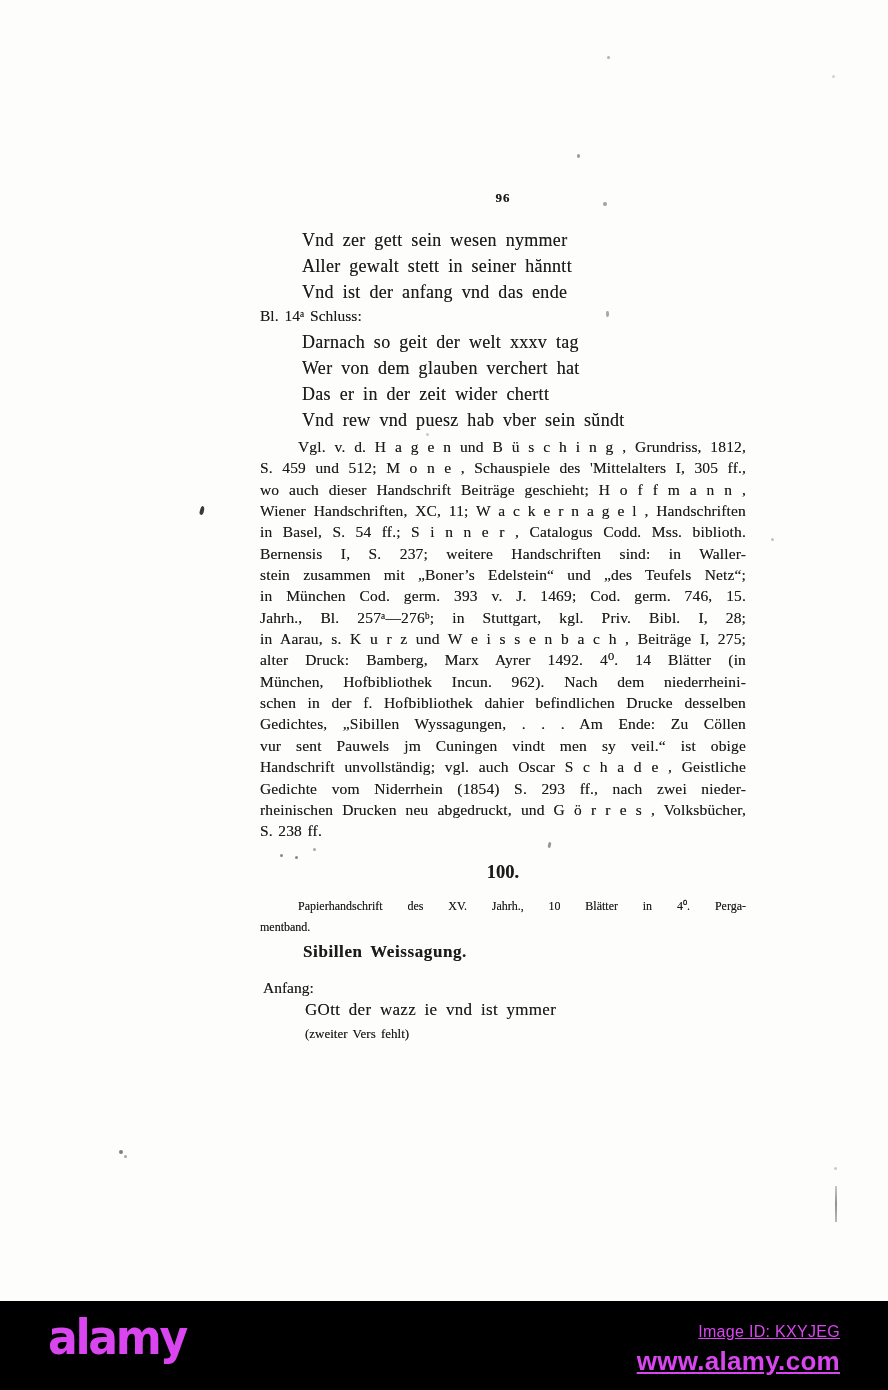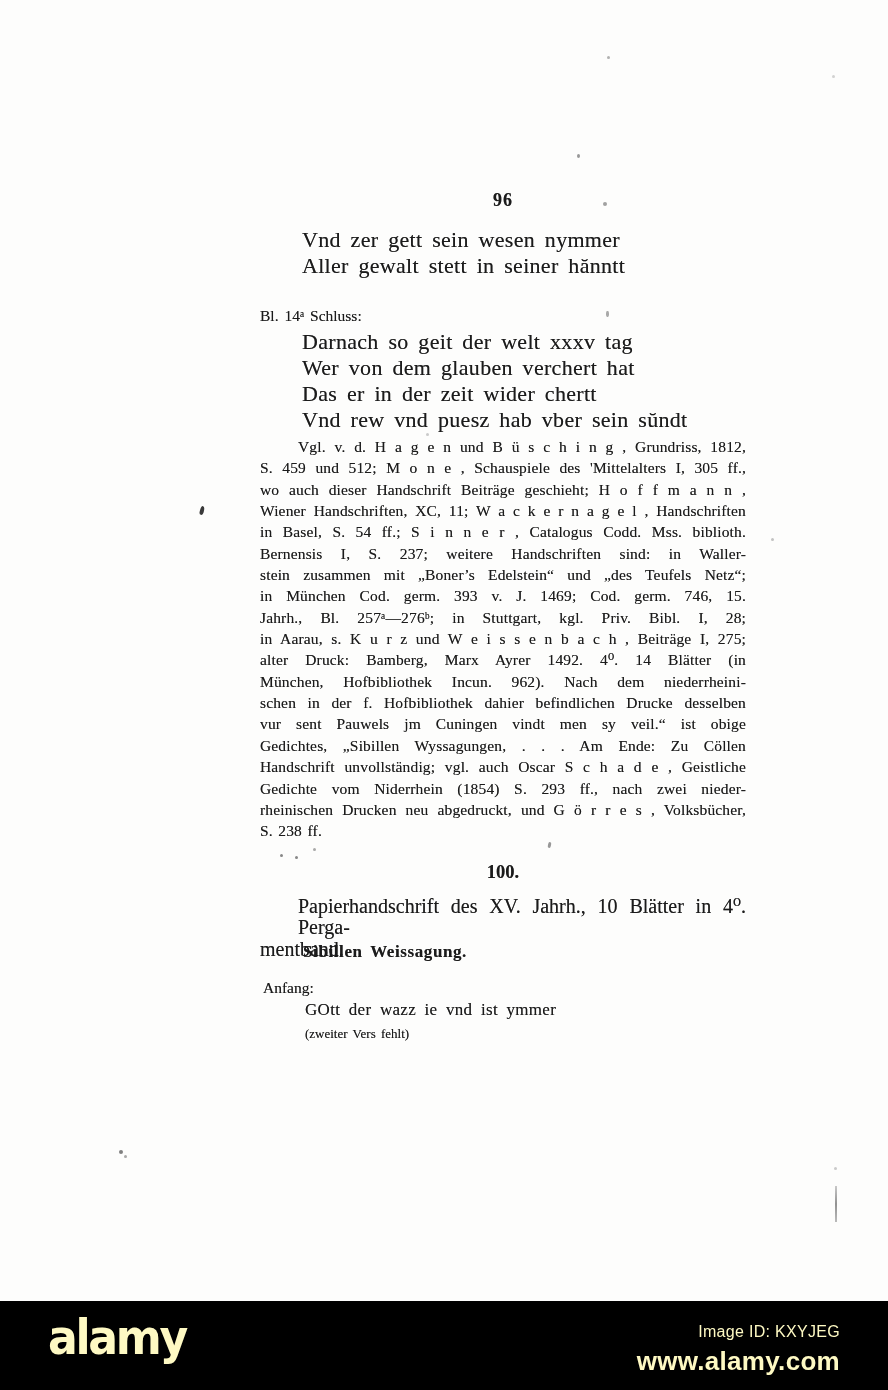--- a/index.html
+++ b/index.html
@@ -9,44 +9,44 @@
     background:#fdfdfc;
     overflow:hidden;
     font-family:"Liberation Serif","DejaVu Serif","DejaVu Sans",serif;
     color:#1b1b1b;
   }
   .scan-text{ text-shadow:0 0 .4px rgba(20,20,20,.55); }
   .abs{position:absolute;}
 
   .page-number{
     left:260px; top:190px; width:486px;
-    text-align:center; font-size:18px; font-weight:bold;
+    text-align:center; font-size:13px; font-weight:bold;
     letter-spacing:1px;
   }
-  .verse-block{ font-size:22px; line-height:26px; word-spacing:4px; letter-spacing:.3px; }
+  .verse-block{ font-size:18px; line-height:26px; word-spacing:4px; letter-spacing:.3px; }
   .verse1{ left:302px; top:227px; }
   .schluss{ left:260px; top:307px; font-size:15.5px; word-spacing:2px; }
   .verse2{ left:302px; top:329px; }
 
   .ref-para{
     left:260px; top:436px; width:486px;
     font-size:15.5px; line-height:21.35px;
     word-spacing:1.5px; letter-spacing:.15px;
   }
   .jline{ text-align:justify; text-align-last:justify; white-space:normal; }
   .jline.indent{ padding-left:38px; }
   .jline.last{ text-align-last:left; }
 
   .sec-heading{
     left:260px; top:862px; width:486px;
     text-align:center; font-size:18.5px; font-weight:bold;
   }
   .desc{
     left:260px; top:896px; width:486px;
-    font-size:20px; line-height:21.35px; word-spacing:2px;
+    font-size:12px; line-height:21.35px; word-spacing:2px;font-family:Liberation Serif, serif;
   }
   .sib-title{
     left:303px; top:942px;
     font-size:17px; font-weight:bold; letter-spacing:.6px; word-spacing:3px;
   }
   .anfang{ left:263px; top:979px; font-size:15.5px; }
   .incipit{ left:305px; top:1000px; font-size:17px; word-spacing:4px; letter-spacing:.3px; }
   .note{ left:305px; top:1026px; font-size:13px; word-spacing:2px; }
 
   
@@ -64,34 +64,36 @@
   }
   .alamy-logo{
     position:absolute; left:48px; top:8px;
     font-family:"DejaVu Sans","Liberation Sans",sans-serif;
     font-weight:bold; font-size:48px; letter-spacing:-2.5px;
     transform:scaleX(.92); transform-origin:left top;
   }
   .bar-right{
     position:absolute; right:48px; top:22px; text-align:right;
     font-family:"Liberation Sans","DejaVu Sans",sans-serif;
+    text-decoration:underline;
   }
   .bar-image-id{ font-size:16px; letter-spacing:.3px; }
   .bar-url{ font-size:26px; font-weight:bold; margin-top:5px; letter-spacing:.3px; }
 </style>
 </head>
 <body>
 
 <div class="screenshot">
 
   <div class="abs page-number scan-text">96</div>
 
   <div class="abs verse1 verse-block scan-text">
     <div>Vnd zer gett sein wesen nymmer</div>
     <div>Aller gewalt stett in seiner hănntt</div>
+    <div>Vnd ist der anfang vnd das ende</div>
   </div>
 
   <div class="abs schluss scan-text">Bl. 14ᵃ Schluss:</div>
 
   <div class="abs verse2 verse-block scan-text">
     <div>Darnach so geit der welt xxxv tag</div>
     <div>Wer von dem glauben verchert hat</div>
     <div>Das er in der zeit wider chertt</div>
     <div>Vnd rew vnd puesz hab vber sein sŭndt</div>
   </div>
@@ -103,22 +105,22 @@
     <div class="jline">Wiener Handschriften, XC, 11; W a c k e r n a g e l , Handschriften</div>
     <div class="jline">in Basel, S. 54 ff.; S i n n e r , Catalogus Codd. Mss. biblioth.</div>
     <div class="jline">Bernensis I, S. 237; weitere Handschriften sind: in Waller-</div>
     <div class="jline">stein zusammen mit „Boner’s Edelstein“ und „des Teufels Netz“;</div>
     <div class="jline">in München Cod. germ. 393 v. J. 1469; Cod. germ. 746, 15.</div>
     <div class="jline">Jahrh., Bl. 257ᵃ—276ᵇ; in Stuttgart, kgl. Priv. Bibl. I, 28;</div>
     <div class="jline">in Aarau, s. K u r z und W e i s s e n b a c h , Beiträge I, 275;</div>
     <div class="jline">alter Druck: Bamberg, Marx Ayrer 1492. 4⁰. 14 Blätter (in</div>
     <div class="jline">München, Hofbibliothek Incun. 962). Nach dem niederrheini-</div>
     <div class="jline">schen in der f. Hofbibliothek dahier befindlichen Drucke desselben</div>
+    <div class="jline">Gedichtes, „Sibillen Wyssagungen, . . . Am Ende: Zu Cöllen</div>
     <div class="jline">vur sent Pauwels jm Cuningen vindt men sy veil.“ ist obige</div>
-    <div class="jline">Gedichtes, „Sibillen Wyssagungen, . . . Am Ende: Zu Cöllen</div>
     <div class="jline">Handschrift unvollständig; vgl. auch Oscar S c h a d e , Geistliche</div>
     <div class="jline">Gedichte vom Niderrhein (1854) S. 293 ff., nach zwei nieder-</div>
     <div class="jline">rheinischen Drucken neu abgedruckt, und G ö r r e s , Volksbücher,</div>
     <div class="jline last">S. 238 ff.</div>
   </div>
 
   <div class="abs sec-heading scan-text">100.</div>
   <div class="abs desc scan-text">
     <div class="jline indent">Papierhandschrift des XV. Jahrh., 10 Blätter in 4⁰. Perga-</div>
     <div class="jline last">mentband.</div>
@@ -138,21 +140,21 @@
   <div class="speck" style="left:771px;top:538px;width:3px;height:3px;opacity:.35"></div>
   <div class="speck" style="left:280px;top:854px;width:3px;height:3px;opacity:.7"></div>
   <div class="speck" style="left:295px;top:856px;width:3px;height:3px;opacity:.7"></div>
   <div class="speck" style="left:313px;top:848px;width:3px;height:3px;opacity:.5"></div>
   <div class="speck" style="left:548px;top:842px;width:3px;height:6px;opacity:.6;border-radius:40%;transform:rotate(12deg)"></div>
   <div class="speck" style="left:119px;top:1150px;width:4px;height:4px;opacity:.75"></div>
   <div class="speck" style="left:124px;top:1155px;width:3px;height:3px;opacity:.5"></div>
   <div class="speck" style="left:834px;top:1167px;width:3px;height:3px;opacity:.3"></div>
   <div class="vline" style="left:835px;top:1186px;height:36px;opacity:.8"></div>
 
-  <div class="abs alamy-bar" style="background: rgb(0, 0, 0); color: #fef9c3;">
+  <div class="abs alamy-bar" style="background: rgb(0, 0, 0); color: #d946ef;">
     <div class="alamy-logo">alamy</div>
     <div class="bar-right">
       <div class="bar-image-id">Image ID: KXYJEG</div>
       <div class="bar-url">www.alamy.com</div>
     </div>
   </div>
 
 </div>
 
 </body></html>

